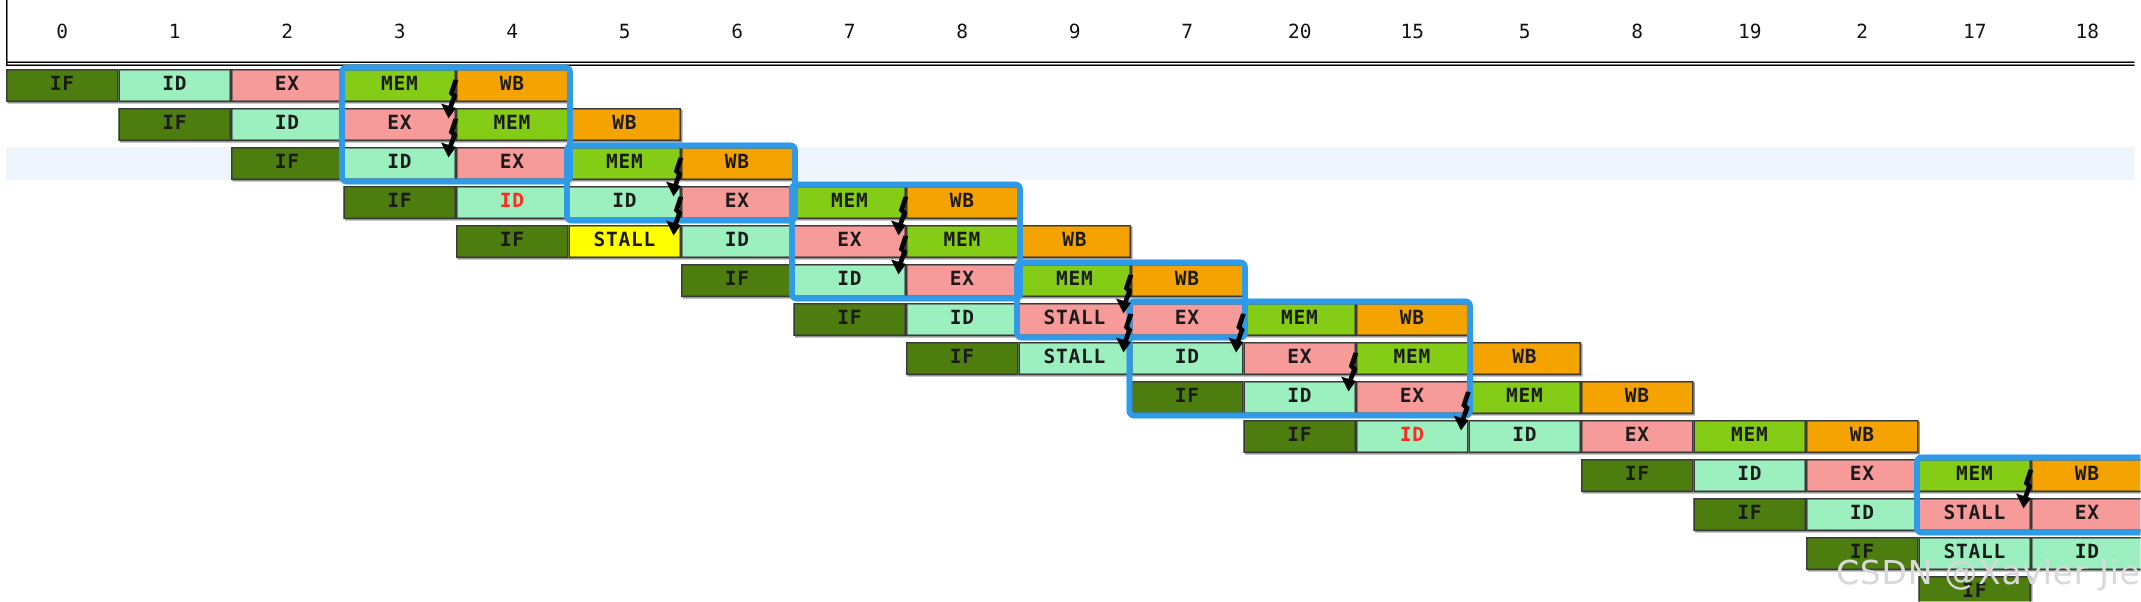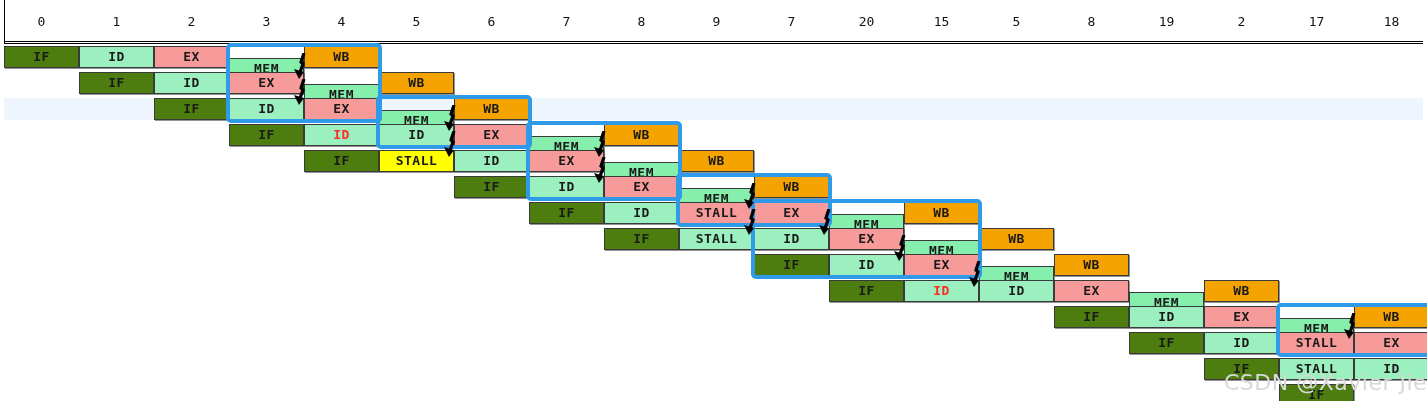--- a/index.html
+++ b/index.html
@@ -35,21 +35,21 @@
     font-size:13px;
     font-weight:bold;
     letter-spacing:0.5px;
     font-family:"DejaVu Sans Mono","Liberation Mono",monospace;
     color:#1a1a1a;
     box-shadow:1px 1px 0 rgba(60,60,60,.55);
   }
   .c-IF{background:#4d7c0f;}
   .c-ID{background:#9cefbe;}
   .c-EX{background:#f79a9a;}
-  .c-MEM{background:#86efac;margin-top:12px;}
+  .c-MEM{background:#84cc16;}
   .c-WB{background:#f5a300;}
   .c-STALL-y{background:#ffff00;}
   .c-STALL-g{background:#9cefbe;}
   .c-STALL-r{background:#f79a9a;}
   .txt-red{color:#ff2a22;}
 
   
   .hl{
     position:absolute;
     border:4px solid #2f9be8;

